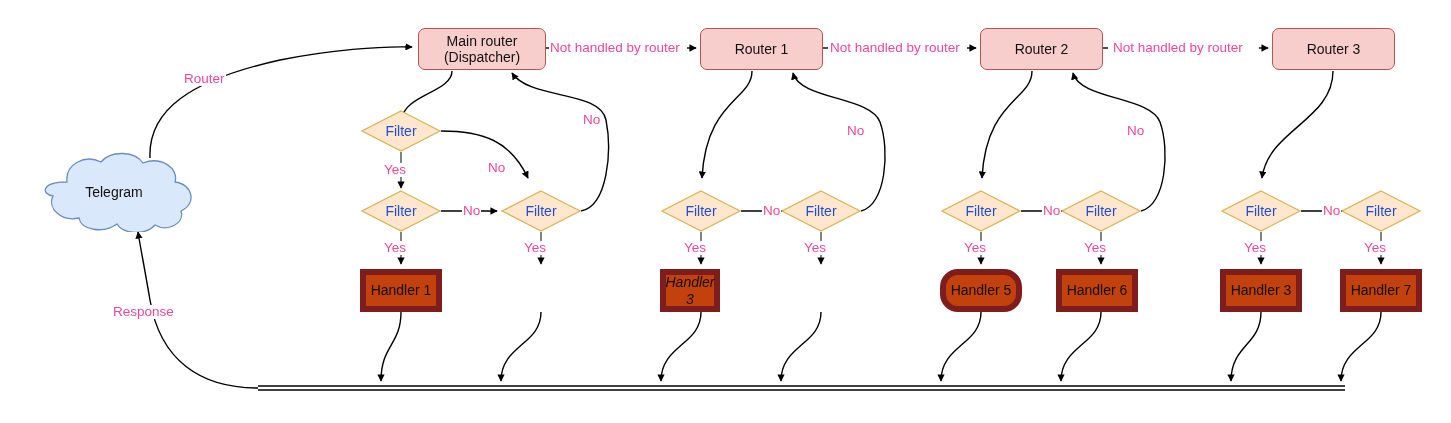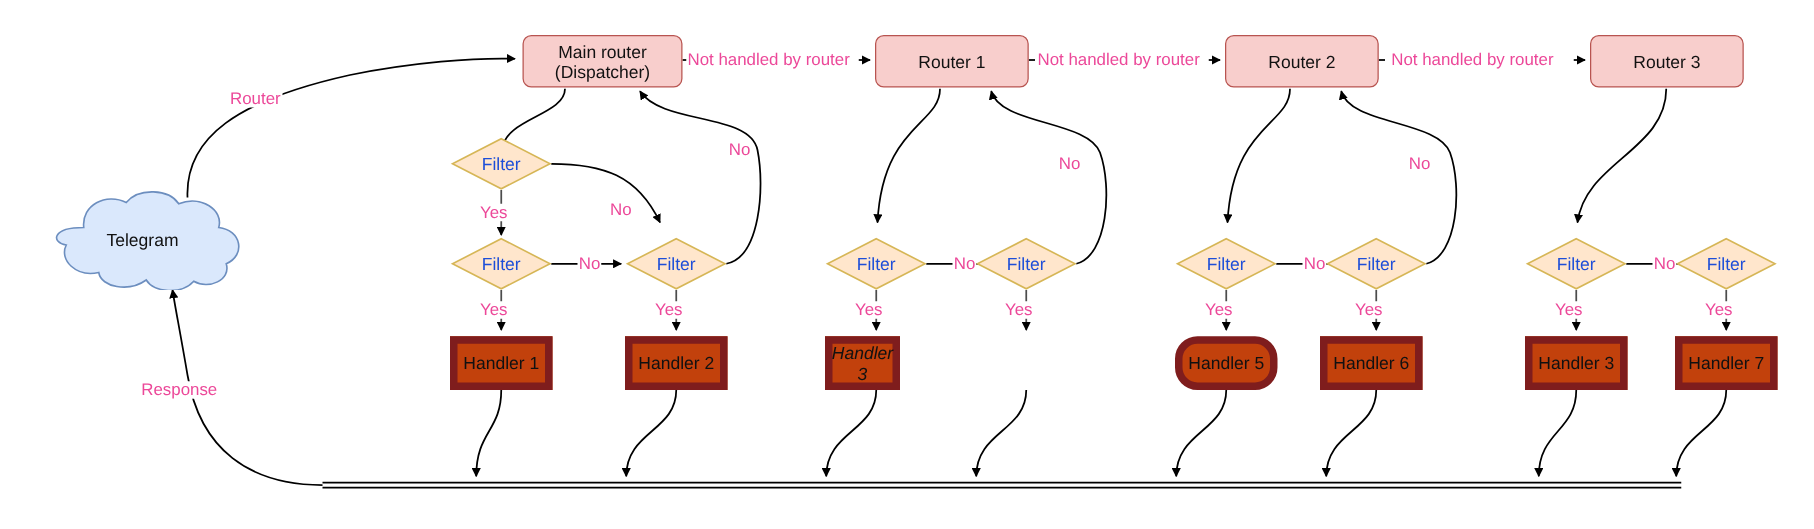--- a/index.html
+++ b/index.html
@@ -238,21 +238,20 @@
   </div>
 
   <div class="diamond-wrap" style="left:1341px; top:190px; width:80px; height:42px;">
     <svg width="80" height="42">
       <polygon points="40,1 79,21 40,41 1,21" fill="#ffe6cc" stroke="#d6b656" stroke-width="1.3"></polygon>
     </svg>
     <div class="diamond-label">Filter</div>
   </div>
 
   <div class="node handler" style="left:360px; top:269px; width:82px; height:43px;">Handler 1</div>
-  <div class="node handler" style="left:500px; top:269px; width:82px; height:43px;">Handler 2</div>
   <div class="node handler" style="left:660px; top:269px; width:60px; height:43px;font-style:italic;">Handler 3</div>
   <div class="node handler" style="left:940px; top:269px; width:82px; height:43px;border-radius:18px;">Handler 5</div>
   <div class="node handler" style="left:1056px; top:269px; width:82px; height:43px;">Handler 6</div>
   <div class="node handler" style="left:1220px; top:269px; width:82px; height:43px;">Handler 3</div>
   <div class="node handler" style="left:1340px; top:269px; width:82px; height:43px;">Handler 7</div>
 
   <div class="edge-label" style="left:183px; top:72px;">Router</div>
   <div class="edge-label" style="left:112px; top:305px;">Response</div>
 
   <div class="edge-label" style="left:549px; top:41px;">Not handled by router</div>

